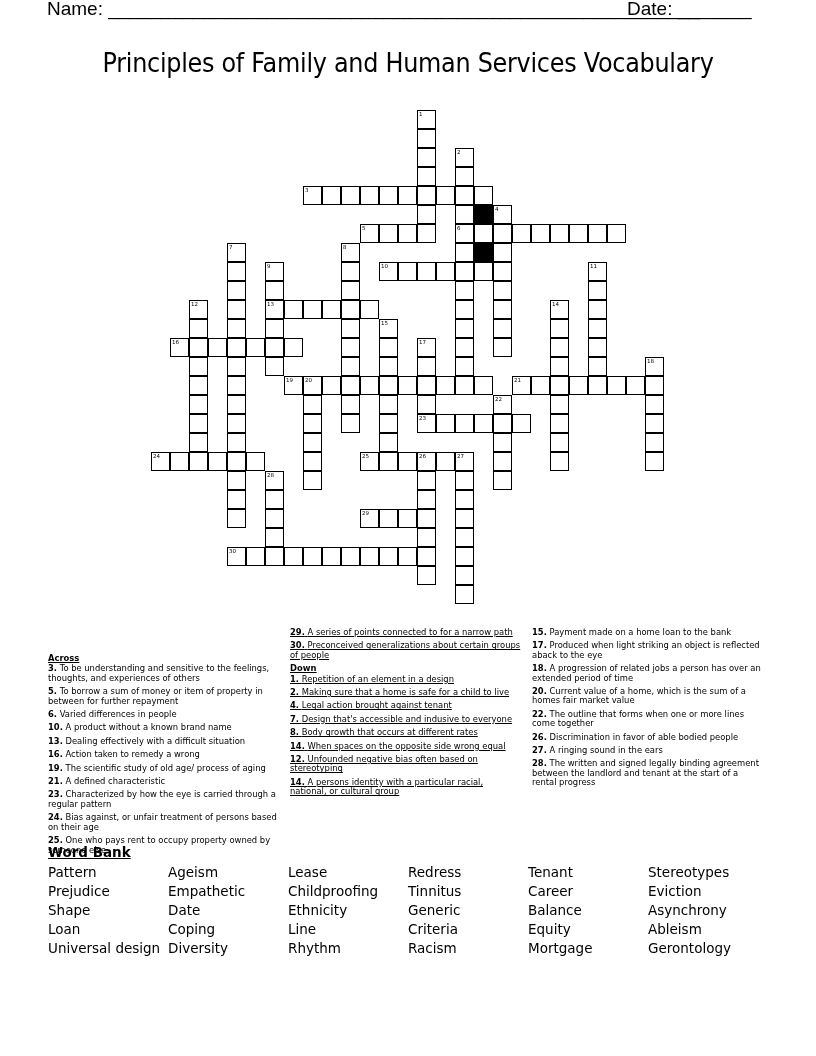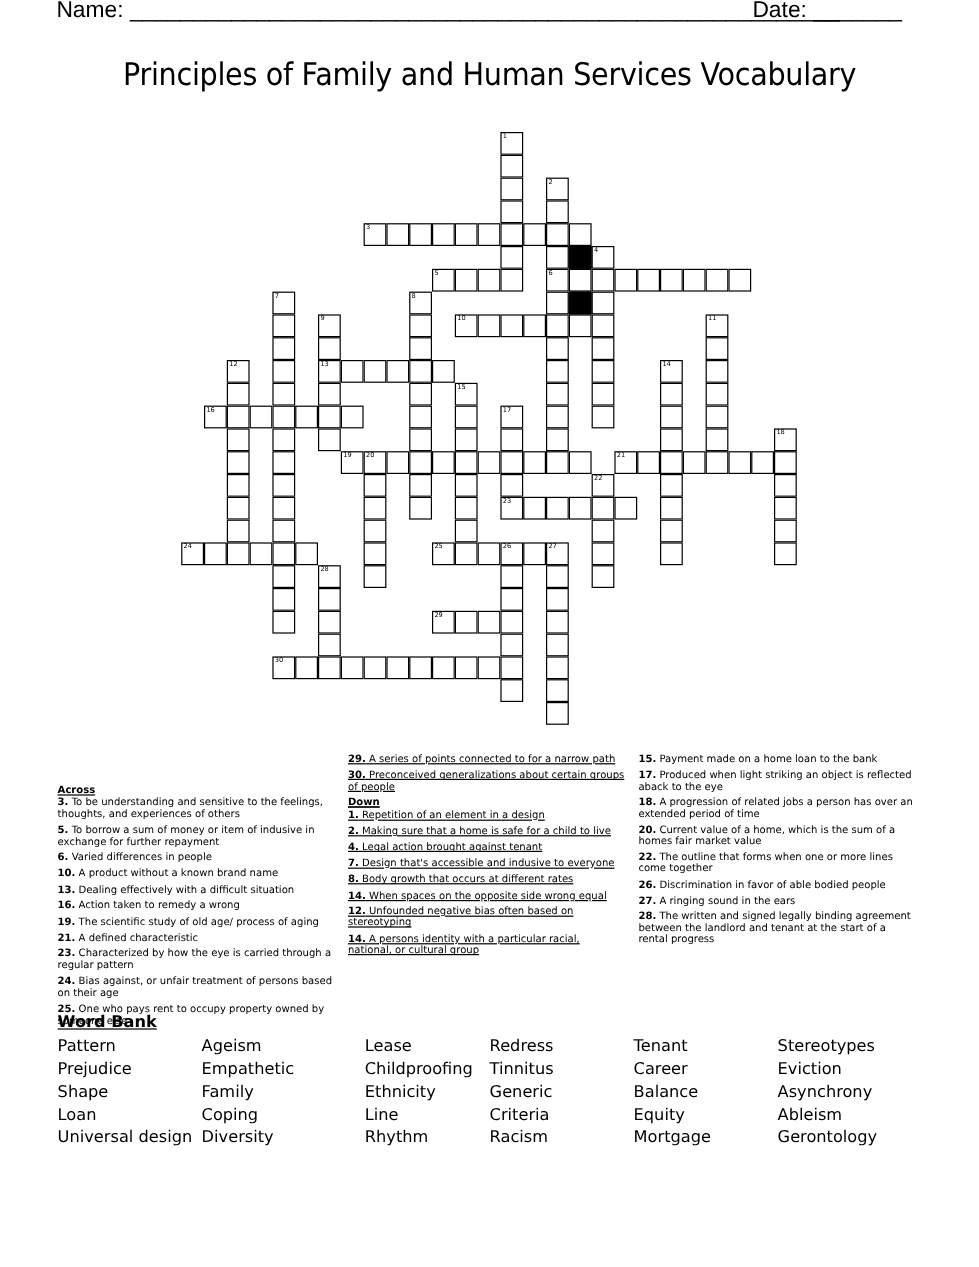--- a/index.html
+++ b/index.html
@@ -291,21 +291,21 @@
     <div class="cell" style="left: 379px; top: 547px;"></div>
     <div class="cell" style="left: 398px; top: 547px;"></div>
     <div class="cell black" style="left: 474px; top: 205px;"></div>
     <div class="cell black" style="left: 474px; top: 243px;"></div>
   </div>
 
 <div class="clues">
   <div class="col" id="col-a" style="left:48px;margin-top:26px;">
     <div class="head">Across</div>
   <div class="clue"><b>3.</b> <span>To be understanding and sensitive to the feelings, thoughts, and experiences of others</span></div>
-      <div class="clue"><b>5.</b> <span>To borrow a sum of money or item of indusive in exchange for further repayment</span></div>
+      <div class="clue"><b>5.</b> <span>To borrow a sum of money or item of property in between for further repayment</span></div>
       <div class="clue"><b>6.</b> <span>Varied differences in people</span></div>
       <div class="clue"><b>10.</b> <span>A product without a known brand name</span></div>
       <div class="clue"><b>13.</b> <span>Dealing effectively with a difficult situation</span></div>
       <div class="clue"><b>16.</b> <span>Action taken to remedy a wrong</span></div>
       <div class="clue"><b>19.</b> <span>The scientific study of old age/ process of aging</span></div>
       <div class="clue"><b>21.</b> <span>A defined characteristic</span></div>
       <div class="clue"><b>23.</b> <span>Characterized by how the eye is carried through a regular pattern</span></div>
       <div class="clue"><b>24.</b> <span>Bias against, or unfair treatment of persons based on their age</span></div>
       <div class="clue"><b>25.</b> <span>One who pays rent to occupy property owned by someone else</span></div>
     </div>
@@ -339,25 +339,25 @@
     <div class="wcol" style="left: 0px;">
       <div>Pattern</div>
       <div>Prejudice</div>
       <div>Shape</div>
       <div>Loan</div>
       <div>Universal design</div>
     </div>
     <div class="wcol" style="left: 120px;">
       <div>Ageism</div>
       <div>Empathetic</div>
-      <div>Family</div>
+      <div>Date</div>
       <div>Coping</div>
       <div>Diversity</div>
     </div>
-    <div class="wcol" style="left: 256px;">
+    <div class="wcol" style="left: 240px;">
       <div>Lease</div>
       <div>Childproofing</div>
       <div>Ethnicity</div>
       <div>Line</div>
       <div>Rhythm</div>
     </div>
     <div class="wcol" style="left: 360px;">
       <div>Redress</div>
       <div>Tinnitus</div>
       <div>Generic</div>

